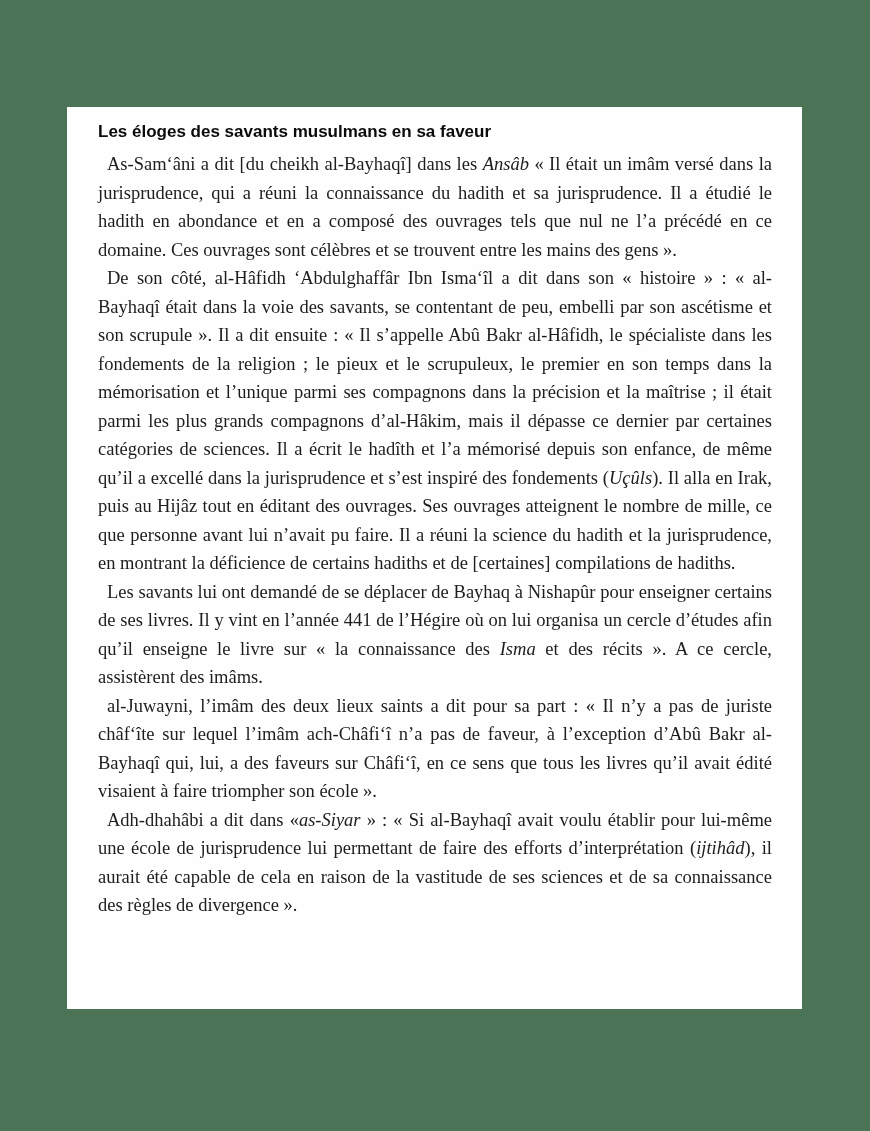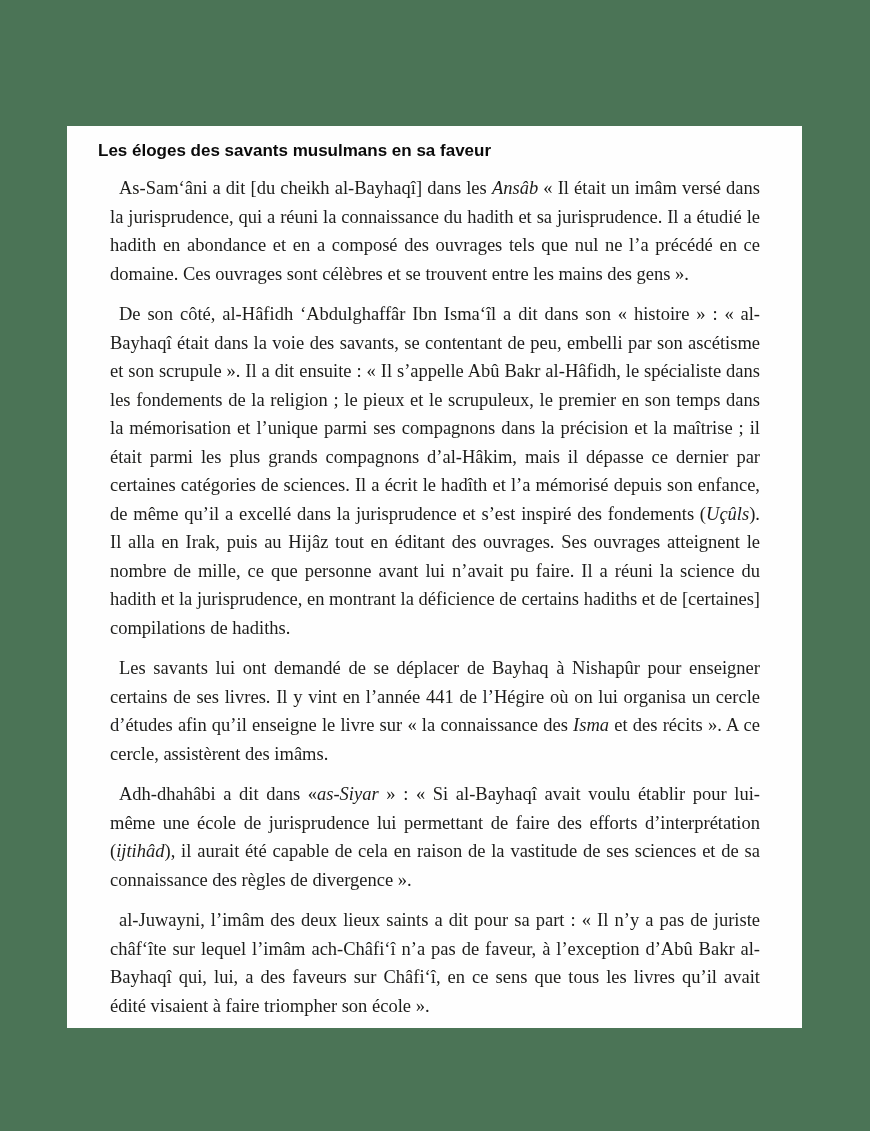--- a/index.html
+++ b/index.html
@@ -9,38 +9,38 @@
   .screen {
     position: relative;
     width: 870px;
     height: 1131px;
     background: var(--bg, #4B7456);
     overflow: hidden;
   }
   .page {
     position: absolute;
     left: 67px;
-    top: 126px;
+    top: 107px;
     width: 735px;
     height: 902px;
     box-sizing: border-box;
     background: var(--paper, #FEFEFE);
     padding: 13px 30px 18px 31px;
     overflow: hidden;
   }
   .heading {
     font-family: "Liberation Sans", sans-serif;
     font-weight: 700;
     font-size: 17px;
     line-height: 23px;
     color: var(--heading, #0A0A0A);
     margin: 0 0 7px 0;
   }
   .doc-body p {
-    margin: 12px;
+    margin: 0;
     font-family: "Liberation Serif", "DejaVu Serif", serif;
     font-size: 18.5px;
     line-height: 28.5px;
     color: var(--text, #1D1D1B);
     text-align: justify;
     text-indent: 9px;
     hyphens: manual;
     -webkit-hyphens: manual;
   }
   .doc-body i {
@@ -50,17 +50,17 @@
 </head>
 <body>
 
 <div class="screen">
   <div class="page" lang="fr">
     <h1 class="heading">Les éloges des savants musulmans en sa faveur</h1>
     <div class="doc-body">
         <p><span>As-Sam‘âni a dit [du cheikh al-Bayhaqî] dans les </span><i>Ansâb</i><span> «&nbsp;Il était un imâm versé dans la jurisprudence, qui a réuni la connaissance du hadith et sa jurisprudence. Il a étudié le hadith en abondance et en a composé des ouvrages tels que nul ne l’a précédé en ce domaine. Ces ouvrages sont célèbres et se trouvent entre les mains des gens&nbsp;».</span></p>
         <p><span>De son côté, al-Hâfidh ‘Abdulghaffâr Ibn Isma‘îl a dit dans son «&nbsp;histoire&nbsp;»&nbsp;: «&nbsp;al-Bayhaqî était dans la voie des savants, se contentant de peu, embelli par son ascé­tisme et son scrupule&nbsp;». Il a dit ensuite&nbsp;: «&nbsp;Il s’appelle Abû Bakr al-Hâfidh, le spé­cialiste dans les fondements de la religion&nbsp;; le pieux et le scrupuleux, le premier en son temps dans la mémorisation et l’unique parmi ses compagnons dans la précision et la maîtrise&nbsp;; il était parmi les plus grands compagnons d’al-Hâkim, mais il dépasse ce dernier par certaines catégories de sciences. Il a écrit le hadîth et l’a mémorisé depuis son enfance, de même qu’il a excellé dans la jurisprudence et s’est inspiré des fondements (</span><i>Uçûls</i><span>). Il alla en Irak, puis au Hijâz tout en édi­tant des ouvrages. Ses ouvrages atteignent le nombre de mille, ce que personne avant lui n’avait pu faire. Il a réuni la science du hadith et la jurisprudence, en montrant la déficience de certains hadiths et de [certaines] compilations de hadiths.</span></p>
         <p><span>Les savants lui ont demandé de se déplacer de Bayhaq à Nishapûr pour ensei­gner certains de ses livres. Il y vint en l’année 441 de l’Hégire où on lui organisa un cercle d’études afin qu’il enseigne le livre sur «&nbsp;la connaissance des </span><i>Isma</i><span> et des récits&nbsp;». A ce cercle, assistèrent des imâms.</span></p>
+        <p><span>al-Juwayni, l’imâm des deux lieux saints a dit pour sa part&nbsp;: «&nbsp;Il n’y a pas de ju­riste châf‘îte sur lequel l’imâm ach-Châfi‘î n’a pas de faveur, à l’exception d’Abû Bakr al-Bayhaqî qui, lui, a des faveurs sur Châfi‘î, en ce sens que tous les livres qu’il avait édité visaient à faire triompher son école&nbsp;».</span></p>
         <p><span>Adh-dhahâbi a dit dans «</span><i>as-Siyar</i><span>&nbsp;»&nbsp;: «&nbsp;Si al-Bayhaqî avait voulu établir pour lui-même une école de jurisprudence lui permettant de faire des efforts d’interpréta­tion (</span><i>ijtihâd</i><span>), il aurait été capable de cela en raison de la vastitude de ses sciences et de sa connaissance des règles de divergence&nbsp;».</span></p>
-        <p><span>al-Juwayni, l’imâm des deux lieux saints a dit pour sa part&nbsp;: «&nbsp;Il n’y a pas de ju­riste châf‘îte sur lequel l’imâm ach-Châfi‘î n’a pas de faveur, à l’exception d’Abû Bakr al-Bayhaqî qui, lui, a des faveurs sur Châfi‘î, en ce sens que tous les livres qu’il avait édité visaient à faire triompher son école&nbsp;».</span></p>
       </div>
   </div>
 </div>
 
 </body></html>

